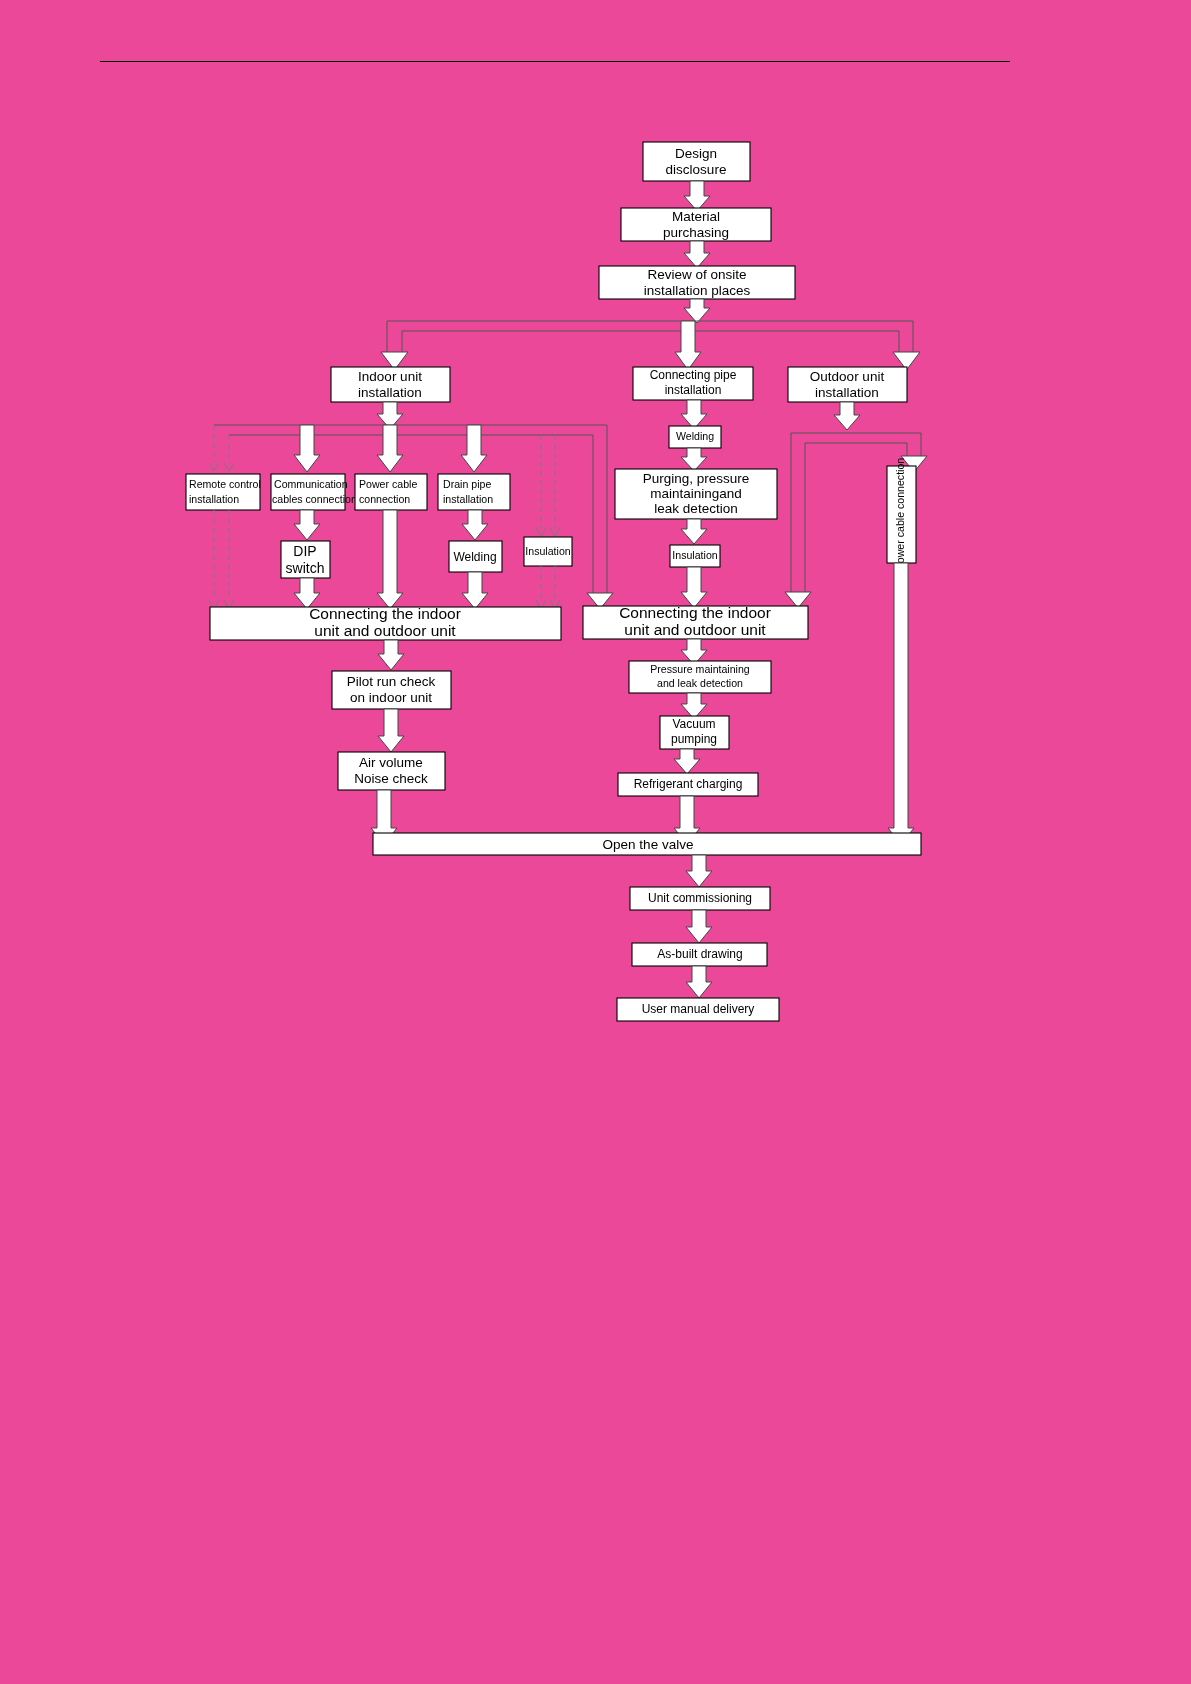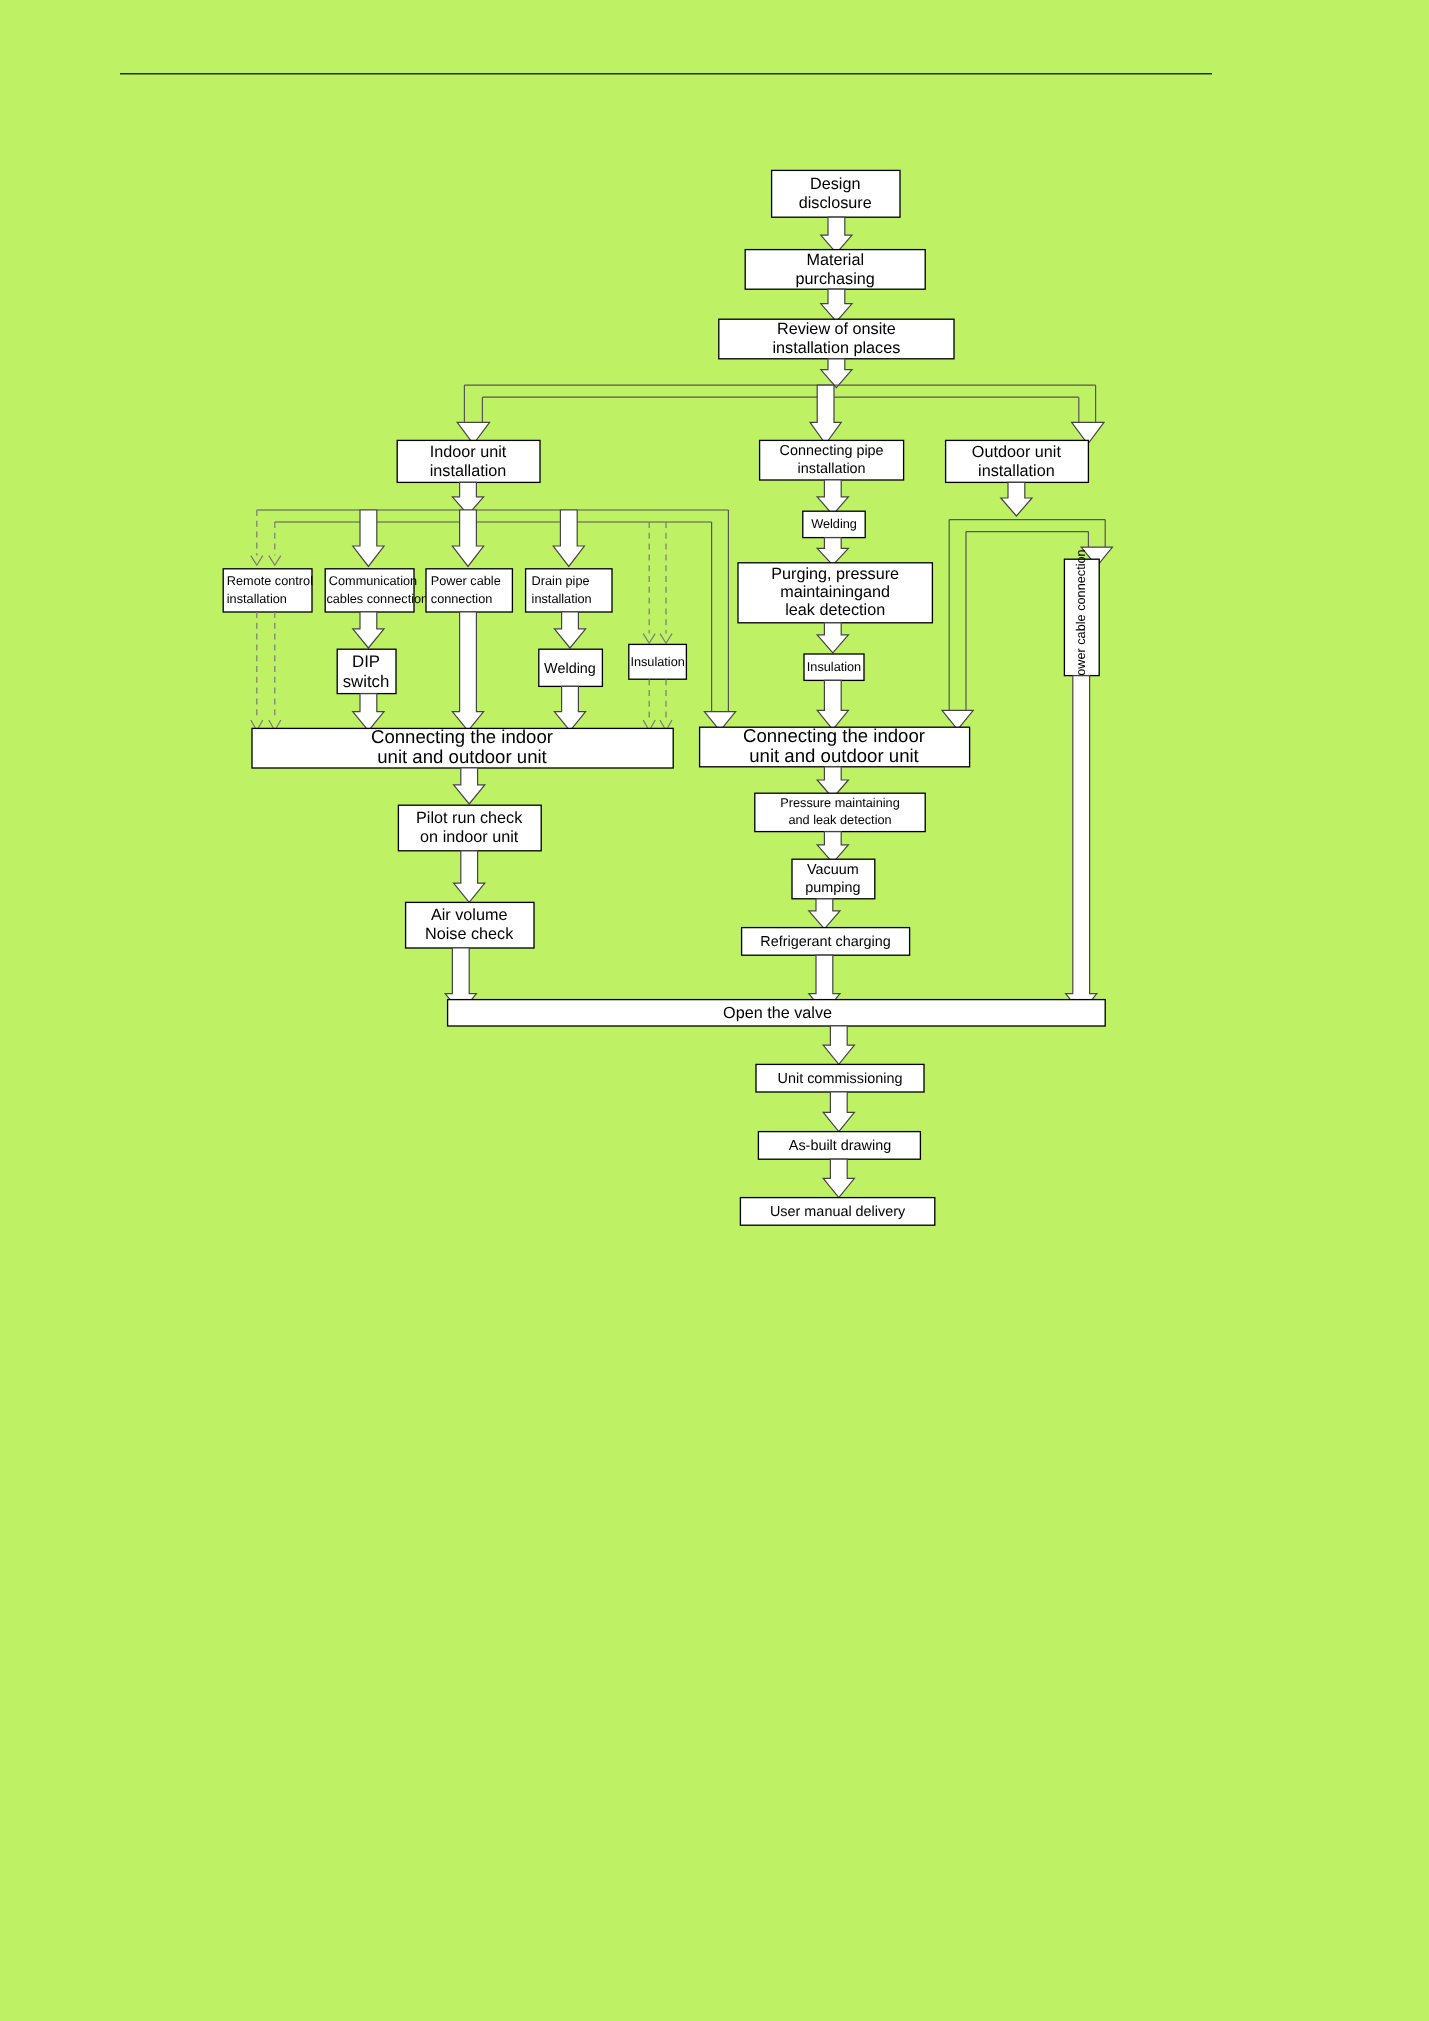--- a/index.html
+++ b/index.html
@@ -1,17 +1,17 @@
 <!DOCTYPE html>
 <html><head>
 <meta charset="utf-8">
 <style>
   html,body{margin:0;padding:0;background:#ffffff;}
   body{width:1191px;height:1684px;font-family:"Liberation Sans",sans-serif;color:#000;}
-  #page{position:relative;width:1191px;height:1684px;overflow:hidden;background:#bef264;}
+  #page{position:relative;width:1191px;height:1684px;overflow:hidden;background:#ec4899;}
   #header-rule{position:absolute;left:100px;top:61px;width:910px;height:0;border-top:1.5px solid #000;}
   svg#flow{position:absolute;left:0;top:0;width:1191px;height:1684px;}
   .bx{fill:#ffffff;stroke:#000000;stroke-width:1.1;}
   .lbl{font-family:"Liberation Sans",sans-serif;fill:#000;text-anchor:middle;dominant-baseline:middle;}
   .lbl-l{font-family:"Liberation Sans",sans-serif;fill:#000;text-anchor:start;dominant-baseline:middle;}
   .s13{font-size:13.5px;}
   .s12{font-size:12px;}
   .s11{font-size:10.6px;}
   .s15{font-size:15.5px;}
   .s14{font-size:14px;}

